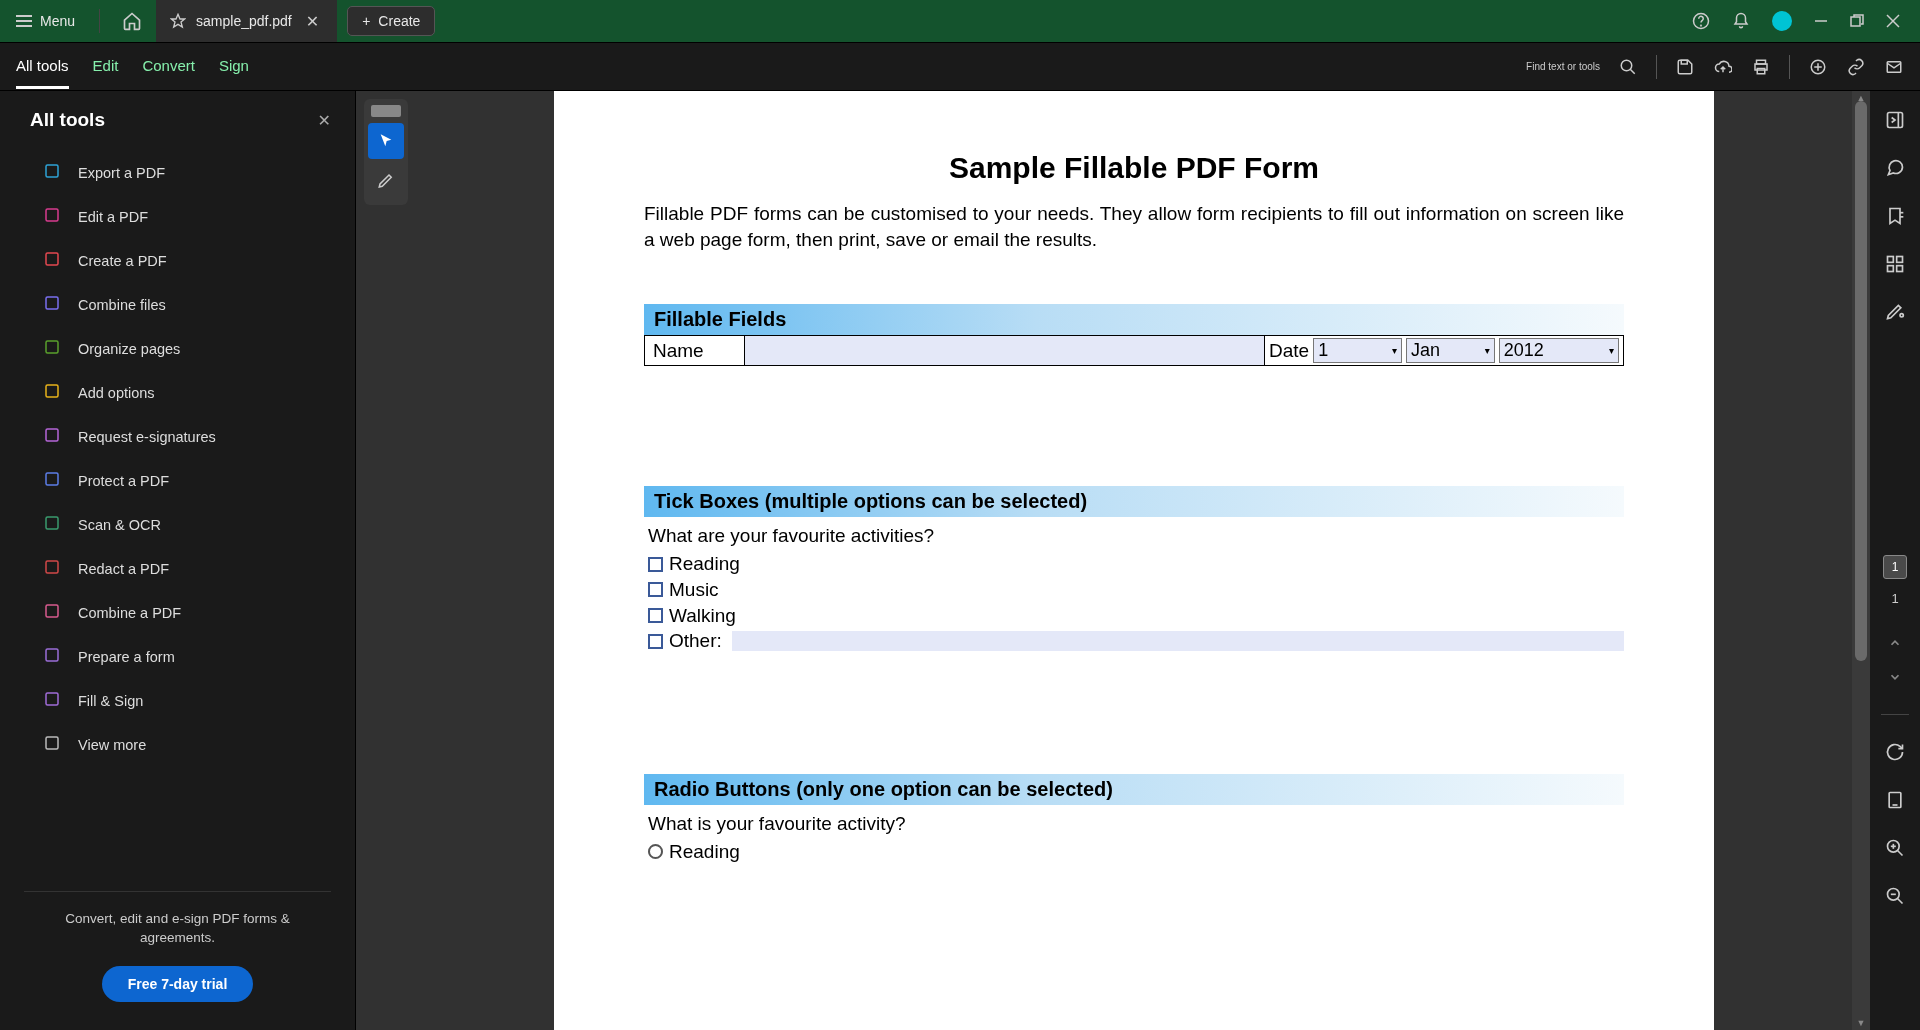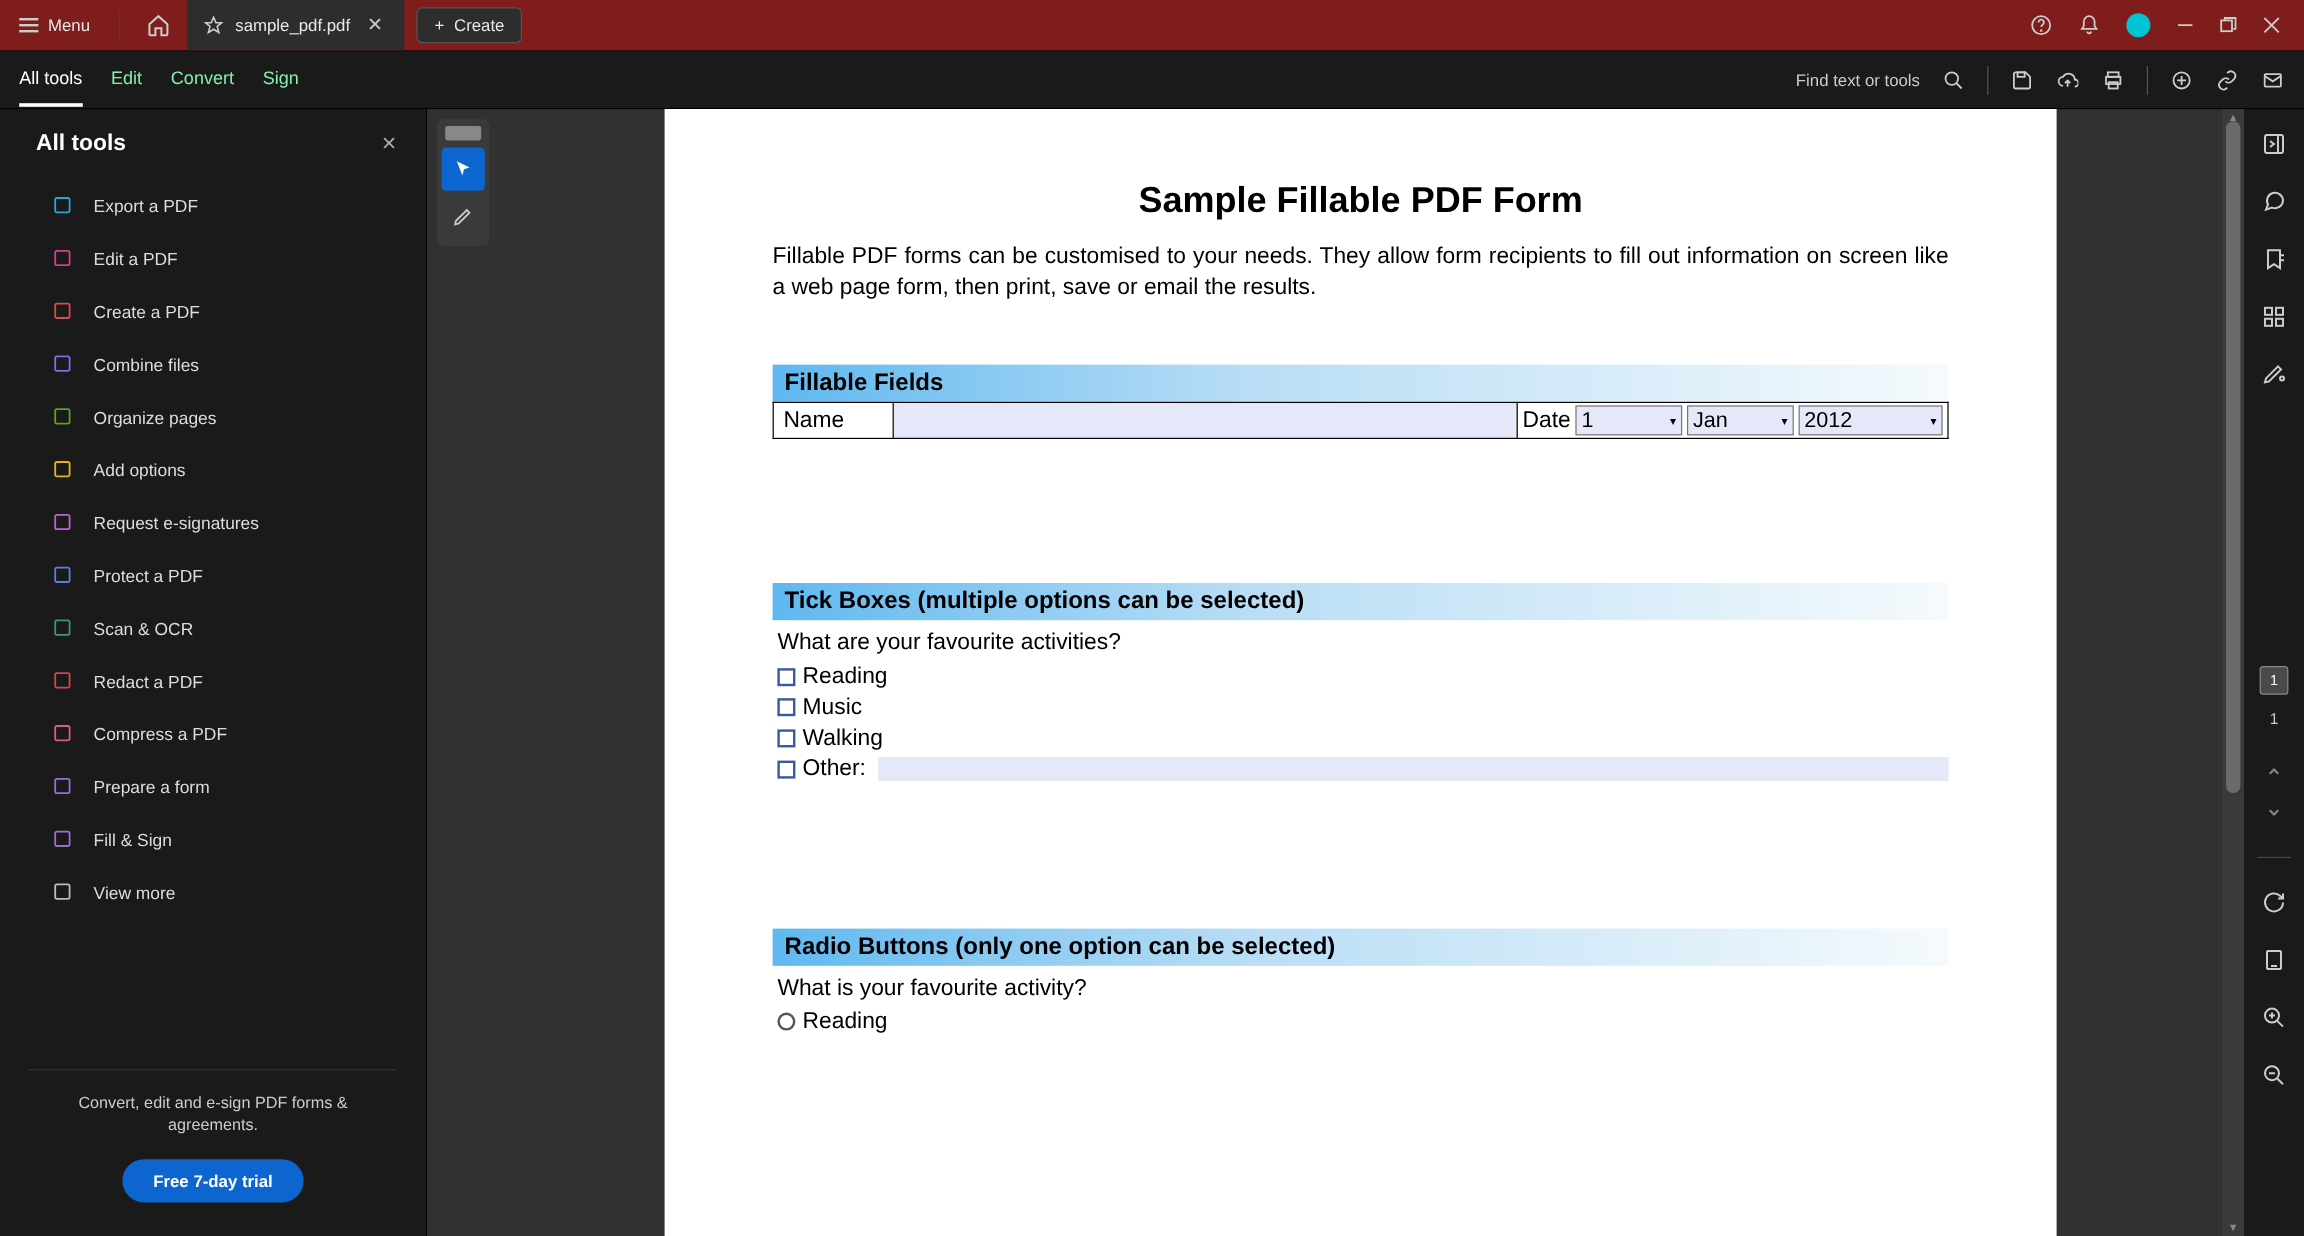--- a/index.html
+++ b/index.html
@@ -1,39 +1,39 @@
 <!DOCTYPE html>
 <html><head>
 <meta charset="utf-8">
 <style>
 * { margin: 0; padding: 0; box-sizing: border-box; font-family: -apple-system, BlinkMacSystemFont, "Segoe UI", Arial, sans-serif; }
 body { background: #1a1a1a; width: 1920px; height: 1030px; overflow: hidden; color: #e8e8e8; }
 
 
-.titlebar { height: 43px; background: #7f1d1d; display: flex; align-items: center; border-bottom: 1px solid #000; }
+.titlebar { height: 43px; background: #14532d; display: flex; align-items: center; border-bottom: 1px solid #000; }
 .menu-btn { display: flex; align-items: center; gap: 8px; padding: 0 16px; height: 100%; font-size: 14px; cursor: pointer; }
 .menu-icon { width: 16px; height: 12px; display: flex; flex-direction: column; justify-content: space-between; }
 .menu-icon span { height: 2px; background: #ccc; }
 .divider-v { width: 1px; height: 24px; background: #444; margin: 0 8px; }
 .home-btn { padding: 0 14px; height: 100%; display: flex; align-items: center; cursor: pointer; }
 .tab { display: flex; align-items: center; gap: 10px; padding: 0 14px; height: 100%; background: #2d2d2d; font-size: 14px; position: relative; }
 .tab-close { font-size: 16px; color: #ccc; cursor: pointer; padding: 0 4px; }
 .create-btn { display: flex; align-items: center; gap: 8px; padding: 6px 14px; margin-left: 10px; background: #2d2d2d; border: 1px solid #555; border-radius: 5px; font-size: 14px; cursor: pointer; }
 .titlebar-right { margin-left: auto; display: flex; align-items: center; gap: 22px; padding-right: 20px; }
 .titlebar-right .icon { cursor: pointer; width: 18px; height: 18px; display: flex; align-items: center; justify-content: center; }
 .avatar { width: 20px; height: 20px; border-radius: 50%; background: #00c4d4; }
 .win-btn { cursor: pointer; font-size: 14px; }
 
 
 .toolbar { height: 48px; background: #1a1a1a; display: flex; align-items: center; padding: 0 16px; border-bottom: 1px solid #000; }
 .toolbar-tabs { display: flex; gap: 24px; }
 .toolbar-tab { font-size: 15px; padding: 12px 0; cursor: pointer; color: #86efac; }
 .toolbar-tab.active { border-bottom: 3px solid #fff; color: #fff; }
 .toolbar-right { margin-left: auto; display: flex; align-items: center; gap: 18px; }
-.find-text { font-size: 14px; color: #ccc; }
+.find-text { font-size: 10px; color: #ccc; }
 .tbar-sep { width: 1px; height: 24px; background: #555; }
 .tbar-icon { cursor: pointer; width: 20px; height: 20px; display: flex; align-items: center; justify-content: center; }
 
 
 .main { display: flex; height: calc(100% - 91px); }
 
 
 .sidebar { width: 356px; background: #1a1a1a; display: flex; flex-direction: column; border-right: 1px solid #000; }
 .sidebar-header { display: flex; align-items: center; justify-content: space-between; padding: 18px 24px 10px 30px; }
 .sidebar-title { font-size: 19px; font-weight: 600; color: #fff; }
@@ -299,21 +299,21 @@
             </svg>
           </div>
           <span>Redact a PDF</span>
         </div>
         <div class="tool-item">
           <div class="tool-icon">
             <svg width="18" height="18" viewBox="0 0 24 24" fill="none" stroke="#d85b8f" stroke-width="2">
               <rect x="4" y="4" width="16" height="16" rx="2"></rect>
             </svg>
           </div>
-          <span>Compress a PDF</span>
+          <span>Combine a PDF</span>
         </div>
         <div class="tool-item">
           <div class="tool-icon">
             <svg width="18" height="18" viewBox="0 0 24 24" fill="none" stroke="#9b6dd8" stroke-width="2">
               <rect x="4" y="4" width="16" height="16" rx="2"></rect>
             </svg>
           </div>
           <span>Prepare a form</span>
         </div>
         <div class="tool-item">

